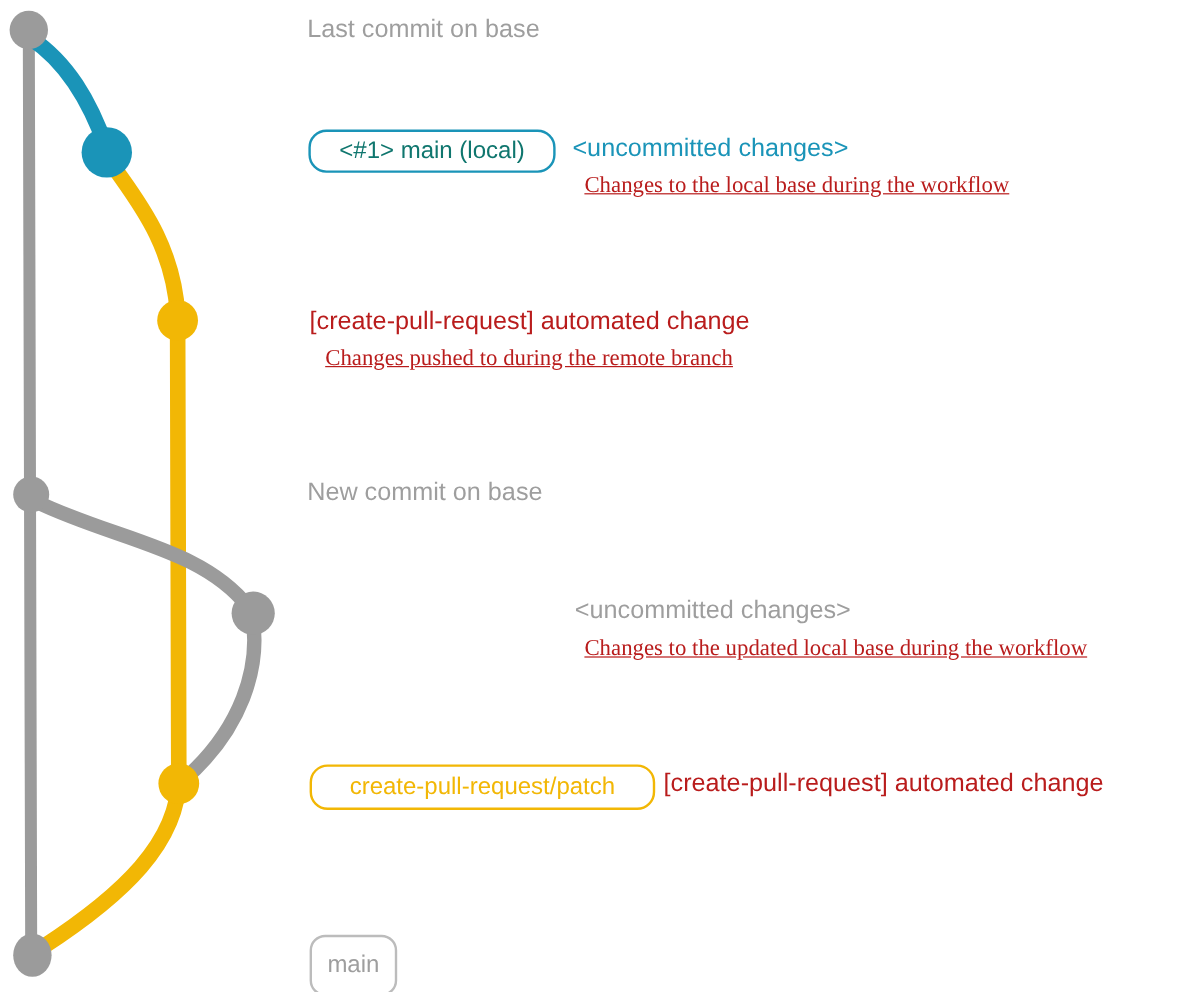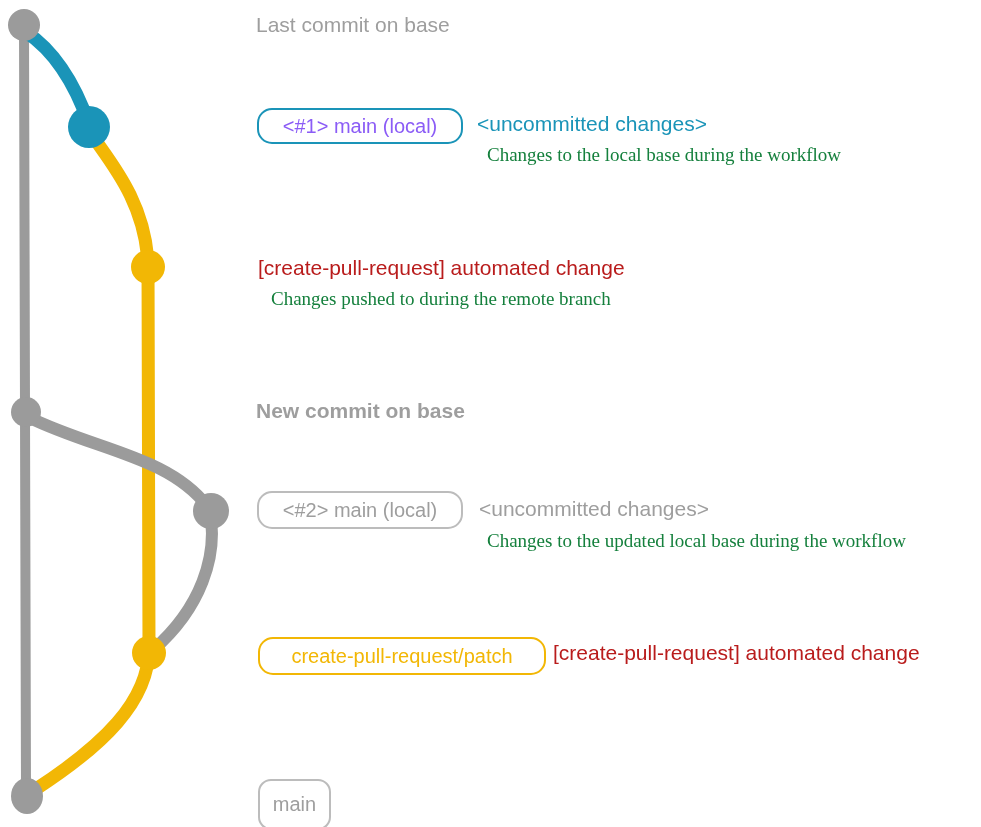--- a/index.html
+++ b/index.html
@@ -15,35 +15,36 @@
 
   .abs { position: absolute; white-space: nowrap; }
 
   .label-gray  { font-size: 21px; color: #9e9e9e; }
   .label-teal  { font-size: 21px; color: #1a94b8; }
   .label-yellow{ font-size: 21px; color: #b91c1c; }
 
   .desc {
     font-family: "Liberation Serif", serif;
     font-size: 19px;
-    color: #15803d;
+    color: #b91c1c;
+    text-decoration: underline;
   }
 
   .badge {
     position: absolute;
     display: flex;
     align-items: center;
     justify-content: center;
     border-radius: 15px;
     border: 2px solid;
     box-sizing: border-box;
     font-size: 20px;
     background: #ffffff;
   }
-  .badge-teal   { border-color: #1a94b8; color: #8b5cf6; }
+  .badge-teal   { border-color: #1a94b8; color: #0f766e; }
   .badge-gray   { border-color: #bcbcbc; color: #9e9e9e; }
   .badge-yellow { border-color: #f2b705; color: #f2b705; }
 </style>
 </head>
 <body>
 
 <div id="stage">
 
   <svg id="graph-svg" width="260" height="827" viewBox="0 0 260 827">
 
@@ -69,25 +70,22 @@
 
   <div class="badge badge-teal" style="left:257px; top:108px; width:206px; height:36px;">
     <span>&lt;#1&gt; main (local)</span>
   </div>
   <div class="abs label-teal" style="left:477px; top:112px;">&lt;uncommitted changes&gt;</div>
   <div class="abs desc" style="left:487px; top:144px;">Changes to the local base during the workflow</div>
 
   <div class="abs label-yellow" style="left:258px; top:256px;">[create-pull-request] automated change</div>
   <div class="abs desc" style="left:271px; top:288px;">Changes pushed to during the remote branch</div>
 
-  <div class="abs label-gray" style="left:256px; top:399px;font-weight:bold;">New commit on base</div>
+  <div class="abs label-gray" style="left:256px; top:399px;">New commit on base</div>
 
-  <div class="badge badge-gray" style="left:257px; top:491px; width:206px; height:38px;">
-    <span>&lt;#2&gt; main (local)</span>
-  </div>
   <div class="abs label-gray" style="left:479px; top:497px;">&lt;uncommitted changes&gt;</div>
   <div class="abs desc" style="left:487px; top:530px;">Changes to the updated local base during the workflow</div>
 
   <div class="badge badge-yellow" style="left:258px; top:637px; width:288px; height:38px;">
     <span>create-pull-request/patch</span>
   </div>
   <div class="abs label-yellow" style="left:553px; top:641px;">[create-pull-request] automated change</div>
 
   <div class="badge badge-gray" style="left:258px; top:779px; width:73px; height:51px; border-radius:13px;">
     <span>main</span>

